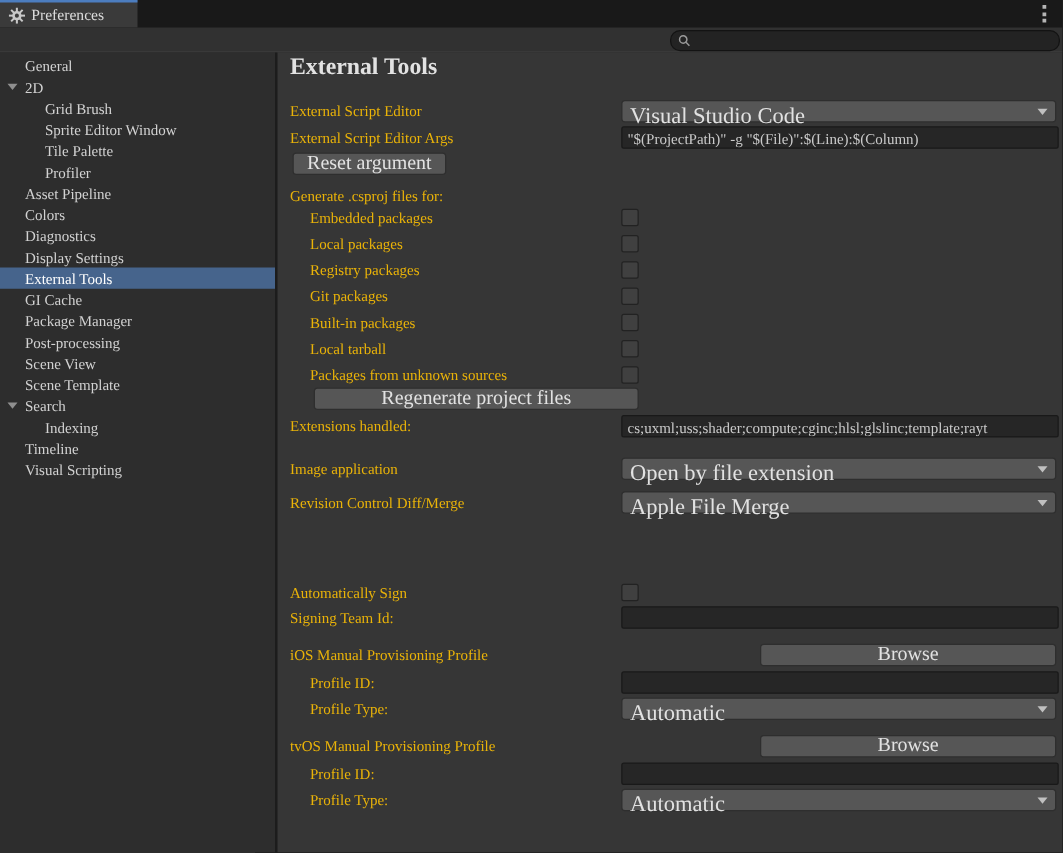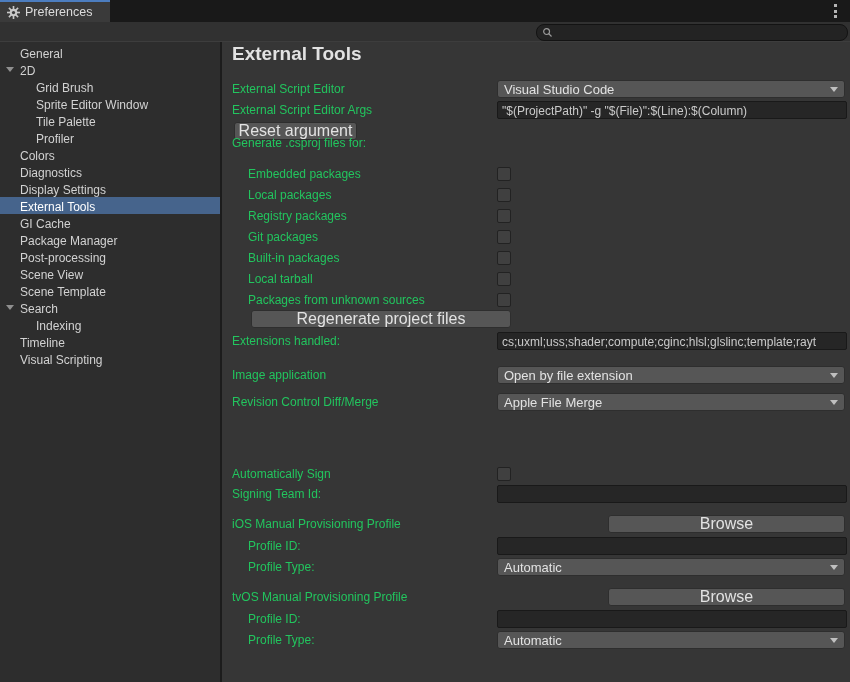--- a/index.html
+++ b/index.html
@@ -1,19 +1,19 @@
 <!DOCTYPE html>
 <html><head>
 <meta charset="utf-8">
 <style>
   html,body{margin:0;padding:0;background:#191919;}
   body{width:850px;height:682px;overflow:hidden;position:relative;
        font-family:"Liberation Sans","DejaVu Sans",sans-serif;
        -webkit-font-smoothing:antialiased;}
-  .win{position:absolute;inset:0;}
+  .win{position:absolute;inset:0;font-family:Liberation Serif, serif;}
 
   
   .tabstrip{position:absolute;left:0;top:0;width:850px;height:22px;background:#191919;}
   .tab{position:absolute;left:0;top:0;width:110px;height:22px;background:#3a3a3a;
        border-top:2px solid #4c7dbf;box-sizing:border-box;display:flex;align-items:center;gap:5px;padding-left:7px;}
   .tab-label{font-size:12.5px;color:#dcdcdc;}
   .kebab{position:absolute;right:10px;top:4px;width:10px;height:14px;display:flex;flex-direction:column;align-items:center;justify-content:space-between;cursor:pointer;}
   .kebab i{width:3px;height:3px;background:#b5b5b5;display:block;}
 
   
@@ -34,26 +34,26 @@
   .side-row.selected .slabel{color:#ffffff;}
   .slabel{font-size:12px;color:#d2d2d2;display:inline-block;}
   .slabel.lvl0{margin-left:20px;}
   .slabel.lvl1{margin-left:36px;}
   .fold{position:absolute;left:6px;top:6px;width:0;height:0;
         border-left:4px solid transparent;border-right:4px solid transparent;border-top:5px solid #8f8f8f;}
 
   
   .title{position:absolute;left:10px;top:1px;font-size:19px;font-weight:bold;color:#e2e2e2;}
   .r{position:absolute;left:10px;right:5px;height:18px;}
-  .lab{position:absolute;left:0;top:2px;font-size:12px;color:#22c55e;white-space:nowrap;}
+  .lab{position:absolute;left:0;top:2px;font-size:12px;color:#eab308;white-space:nowrap;}
   .lab.sub{left:16px;}
   .lab.bold{font-weight:bold;color:#d8d8d8;}
   .dd{position:absolute;left:265px;top:0;width:348px;height:18px;background:#565656;border:1px solid #2e2e2e;
       border-radius:3px;box-sizing:border-box;cursor:pointer;}
-  .ddv{position:absolute;left:6px;top:1px;font-size:13px;color:#e2e2e2;white-space:nowrap;}
+  .ddv{position:absolute;left:6px;top:1px;font-size:18px;color:#e2e2e2;white-space:nowrap;}
   .dda{position:absolute;right:6px;top:6px;width:0;height:0;
        border-left:4px solid transparent;border-right:4px solid transparent;border-top:5px solid #c0c0c0;}
   .tf{position:absolute;left:265px;top:0;width:350px;height:18px;background:#262626;border:1px solid #191919;
       border-radius:2px;box-sizing:border-box;overflow:hidden;}
   .tf span{position:absolute;left:4px;top:2px;font-size:12px;color:#cacaca;white-space:nowrap;}
   .btn{position:absolute;top:0;height:18px;background:#565656;border:1px solid #2e2e2e;border-radius:3px;
        box-sizing:border-box;text-align:center;font-size:16px;color:#e2e2e2;line-height:16px;cursor:pointer;}
   .checkbox{position:absolute;left:265px;top:2px;width:14px;height:14px;background:#404040;
        border:1px solid #222222;border-radius:2px;box-sizing:border-box;cursor:pointer;}
 </style>
@@ -102,20 +102,21 @@
   </div>
 
   <div class="content">
     <div class="sidebar">
         <div class="side-row"><span class="slabel lvl0">General</span></div>
         <div class="side-row"><span class="fold"></span><span class="slabel lvl0">2D</span></div>
         <div class="side-row"><span class="slabel lvl1">Grid Brush</span></div>
         <div class="side-row"><span class="slabel lvl1">Sprite Editor Window</span></div>
         <div class="side-row"><span class="slabel lvl1">Tile Palette</span></div>
         <div class="side-row"><span class="slabel lvl1">Profiler</span></div>
+        <div class="side-row"><span class="slabel lvl0">Asset Pipeline</span></div>
         <div class="side-row"><span class="slabel lvl0">Colors</span></div>
         <div class="side-row"><span class="slabel lvl0">Diagnostics</span></div>
         <div class="side-row"><span class="slabel lvl0">Display Settings</span></div>
         <div class="side-row selected"><span class="slabel lvl0">External Tools</span></div>
         <div class="side-row"><span class="slabel lvl0">GI Cache</span></div>
         <div class="side-row"><span class="slabel lvl0">Package Manager</span></div>
         <div class="side-row"><span class="slabel lvl0">Post-processing</span></div>
         <div class="side-row"><span class="slabel lvl0">Scene View</span></div>
         <div class="side-row"><span class="slabel lvl0">Scene Template</span></div>
         <div class="side-row"><span class="fold"></span><span class="slabel lvl0">Search</span></div>
@@ -140,21 +141,21 @@
         <span class="lab">External Script Editor Args</span>
         <div class="tf">
           <span>"$(ProjectPath)" -g "$(File)":$(Line):$(Column)</span>
         </div>
       </div>
 
       <div class="r" style="top:80px">
         <div class="btn" style="left:2px;width:123px;">Reset argument</div>
       </div>
 
-      <div class="r" style="top:92px">
+      <div class="r" style="top:106px">
         <span class="lab">Generate .csproj files for:</span>
       </div>
 
       <div>
           <div class="r" style="top: 123px;">
             <span class="lab sub">Embedded packages</span>
             <div class="checkbox"></div>
           </div>
           <div class="r" style="top: 144px;">
             <span class="lab sub">Local packages</span>

